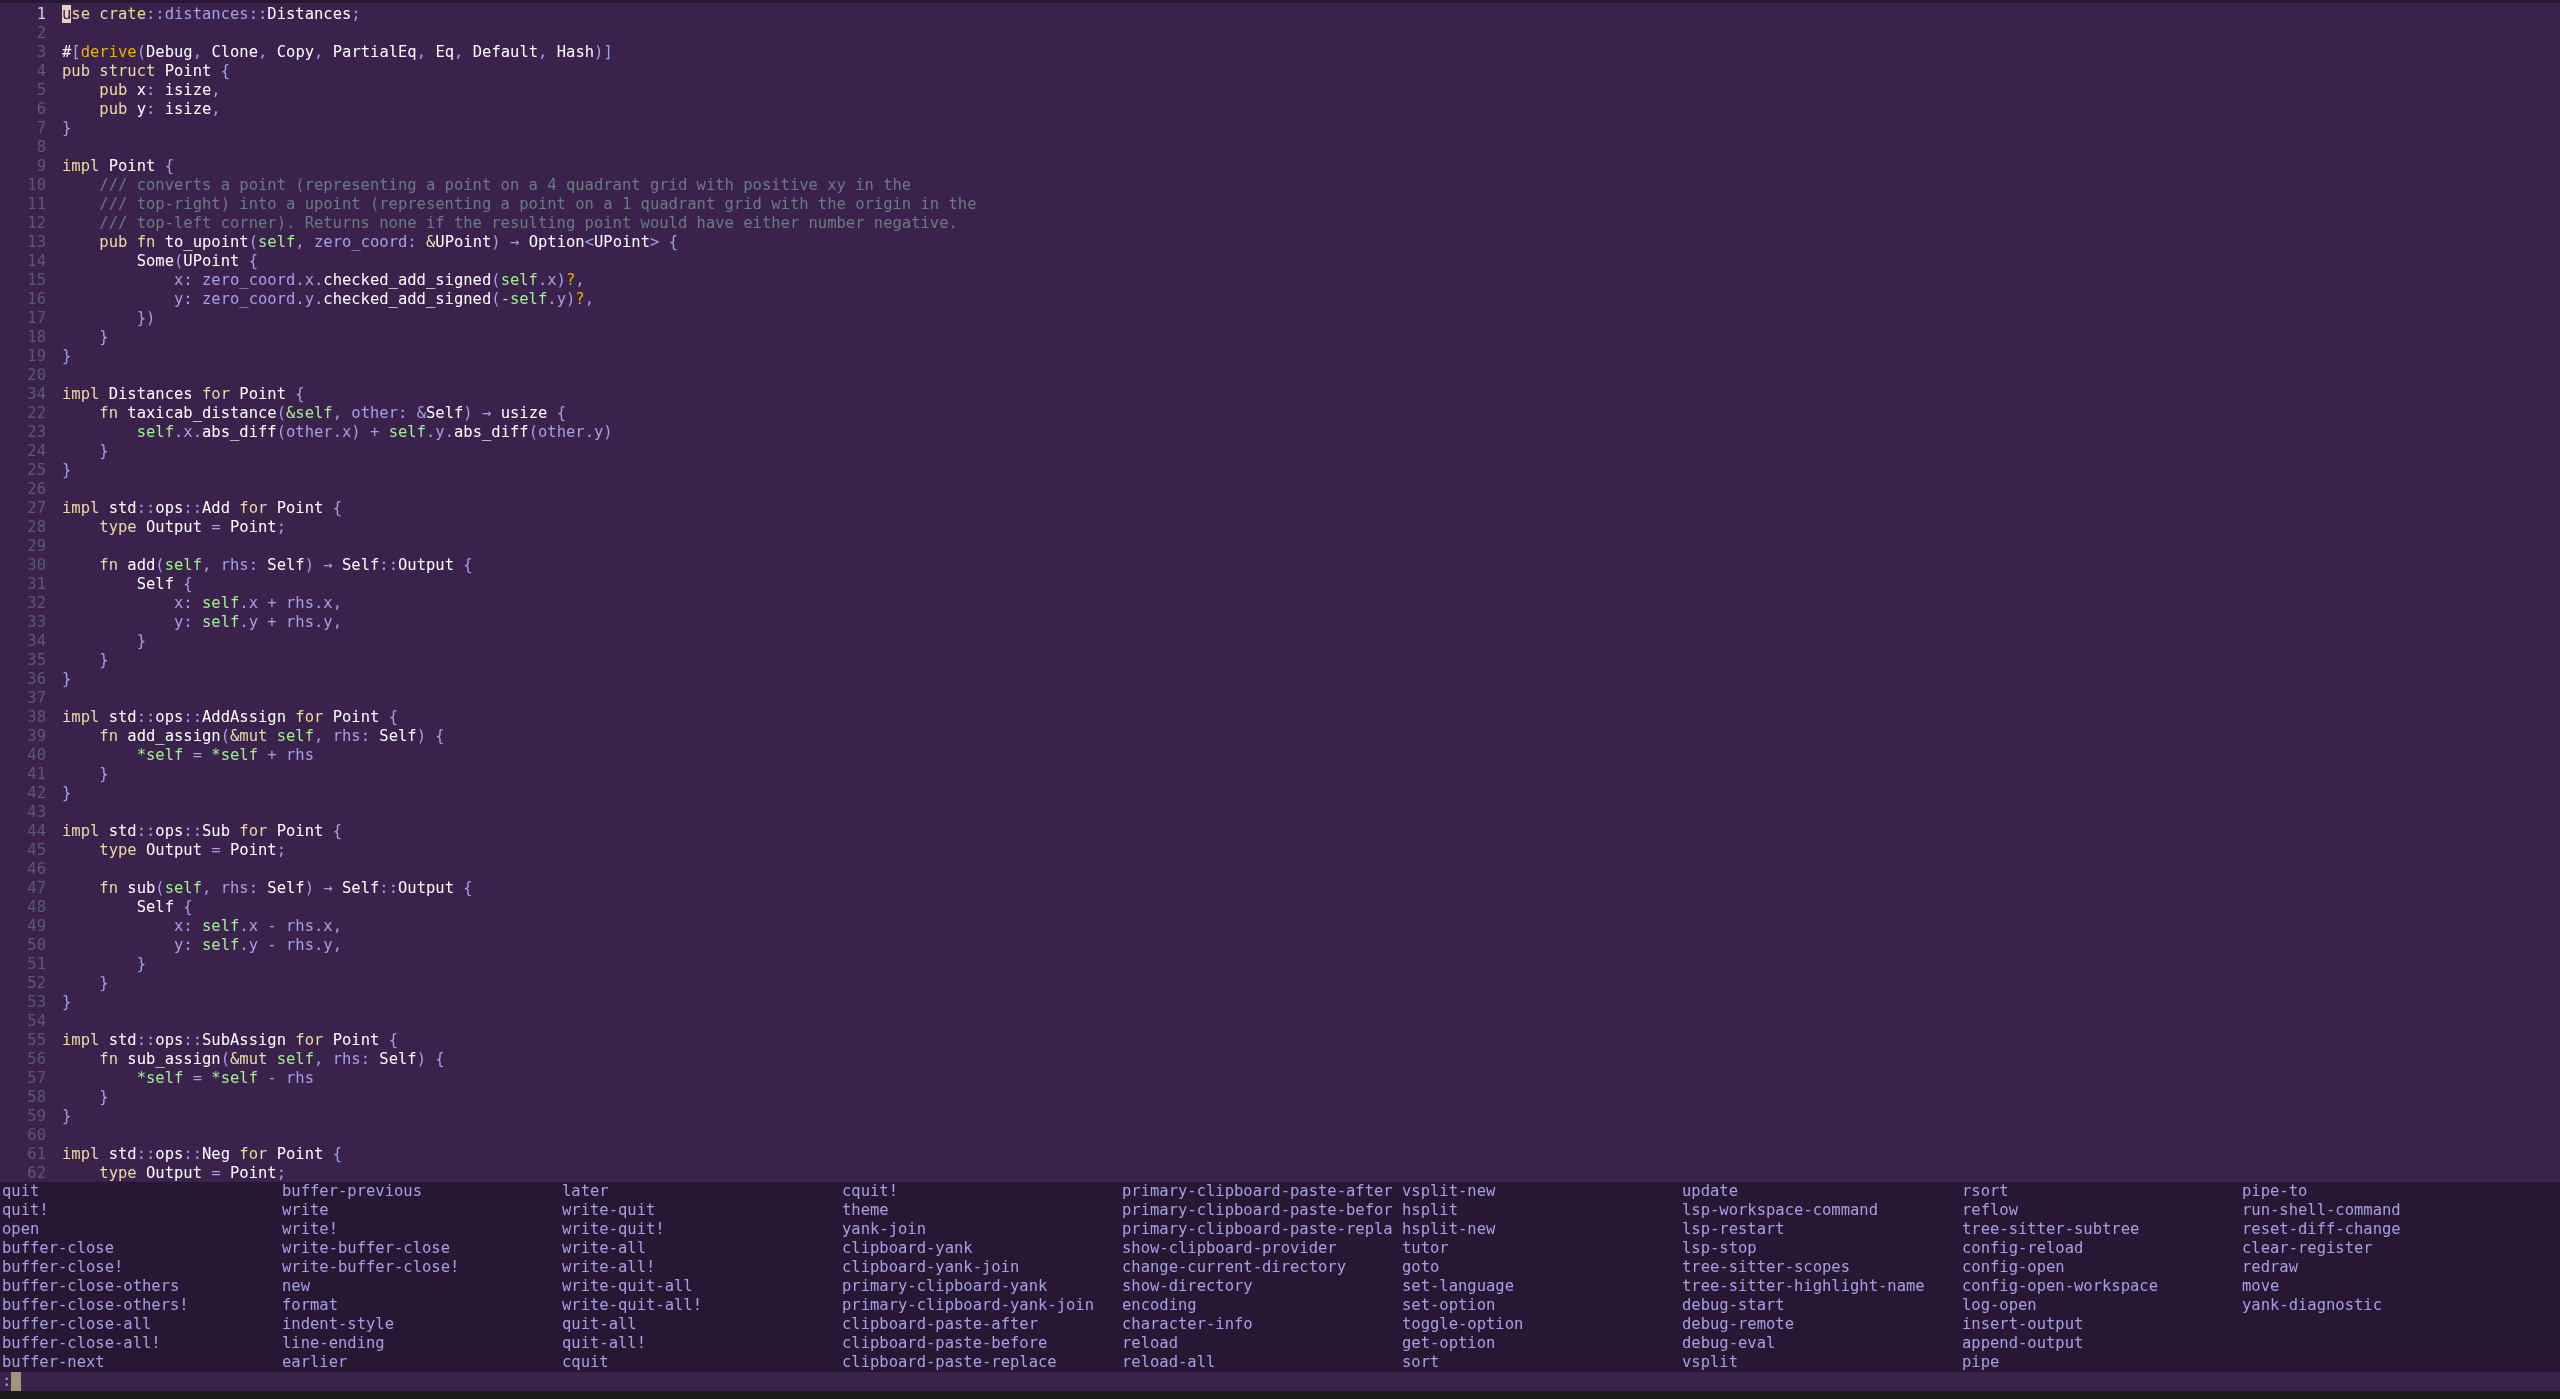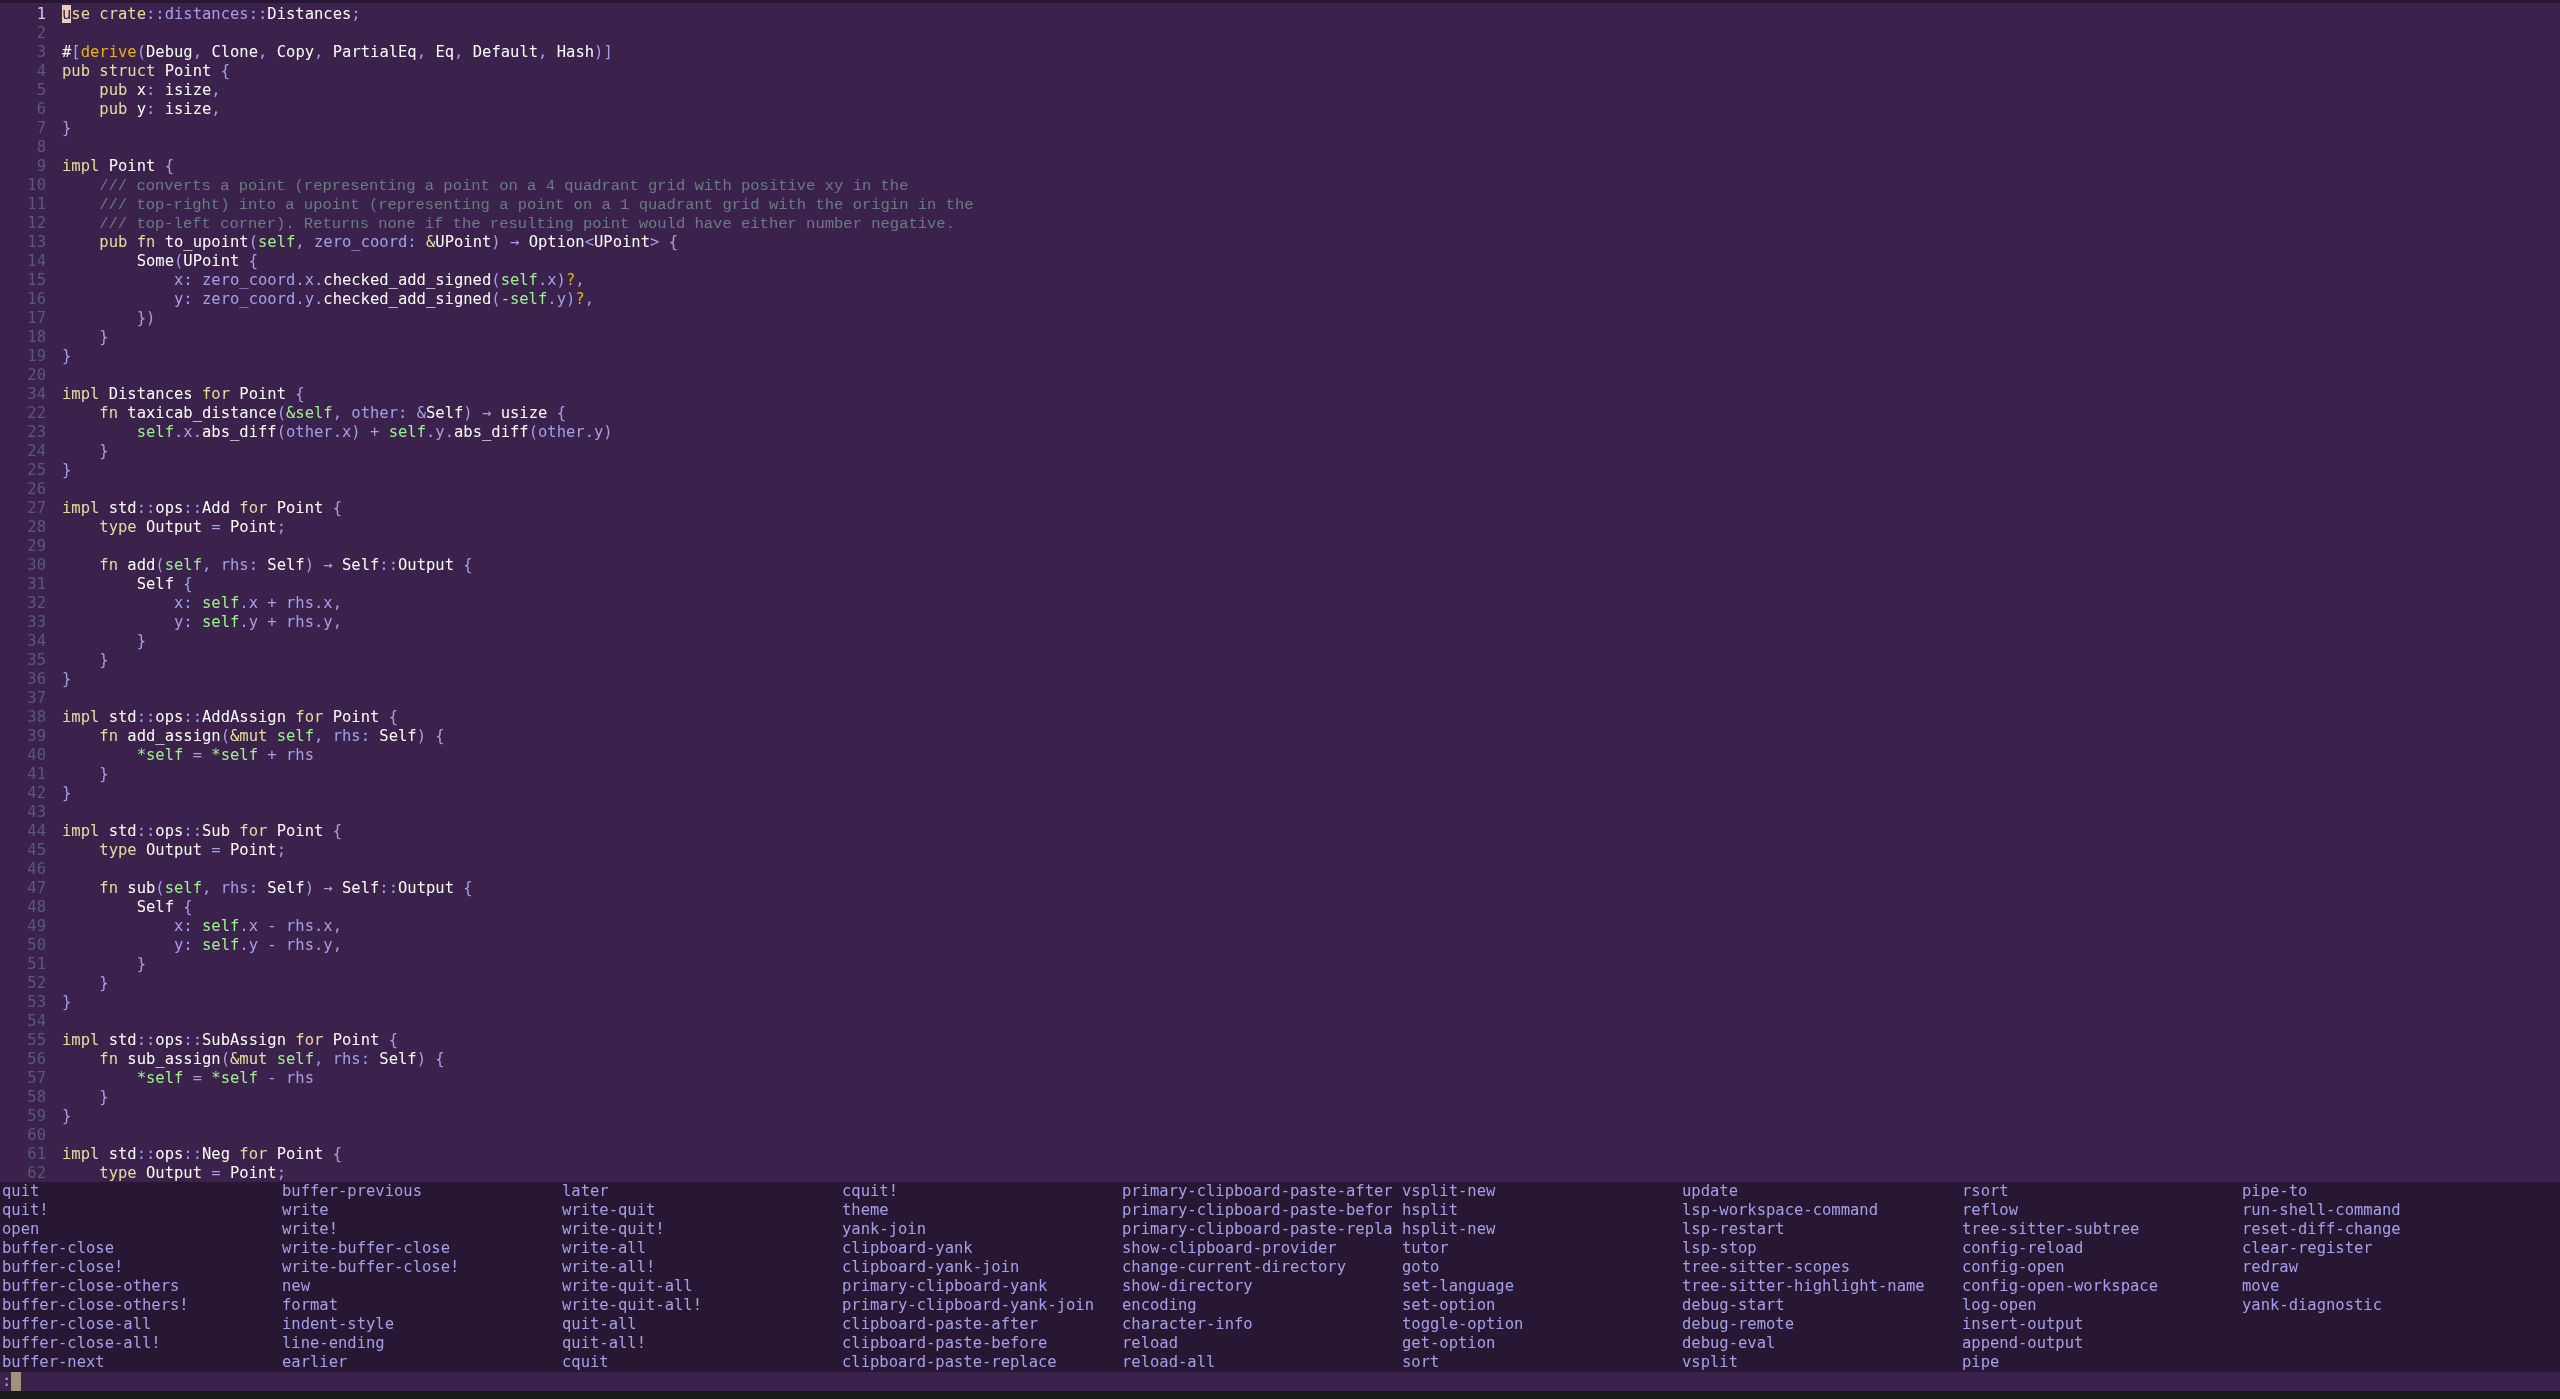--- a/index.html
+++ b/index.html
@@ -15,21 +15,21 @@
   .editor { height:1179px; padding-top:2px; overflow:hidden; flex:0 0 auto; }
   .line { display:flex; height:19px; white-space:pre; }
   .lnum { flex:0 0 46px; width:46px; text-align:right; color:#5a5977; margin-right:16px; }
   .lnum.cur-l { color:#d7cce2; }
   .code { white-space:pre; }
   .k { color:#e8dca0; }   
   .w { color:#ffffff; }   
   .v { color:#a4a0e8; }   
   .m { color:#9ff28f; }   
   .h { color:#eab308; }   
-  .c { color:#697C81;font-family:Liberation Mono, monospace; }   
+  .c { color:#697C81; }   
   .cur { background:#eccdba; color:#2c1a3b; }
   .menu { height:190px; background:#281733; display:flex; flex-direction:row; padding-left:2px; flex:0 0 auto; overflow:hidden; }
   .mcol { width:280px; flex:0 0 280px; overflow:hidden; }
   .mcol:last-child { width:320px; flex:0 0 320px; }
   .mitem { height:19px; color:#a4a0e8; white-space:pre; overflow:hidden; }
   .cmdline { height:19px; background:#3b224c; display:flex; padding-left:2px; flex:0 0 auto; }
   .prompt { color:#a4a0e8; white-space:pre; }
   .cmd-cursor { display:inline-block; width:10px; height:19px; background:#a2937c; }
   .bottom-strip { flex:1 1 auto; background:#1a1a1a; }
 </style>

